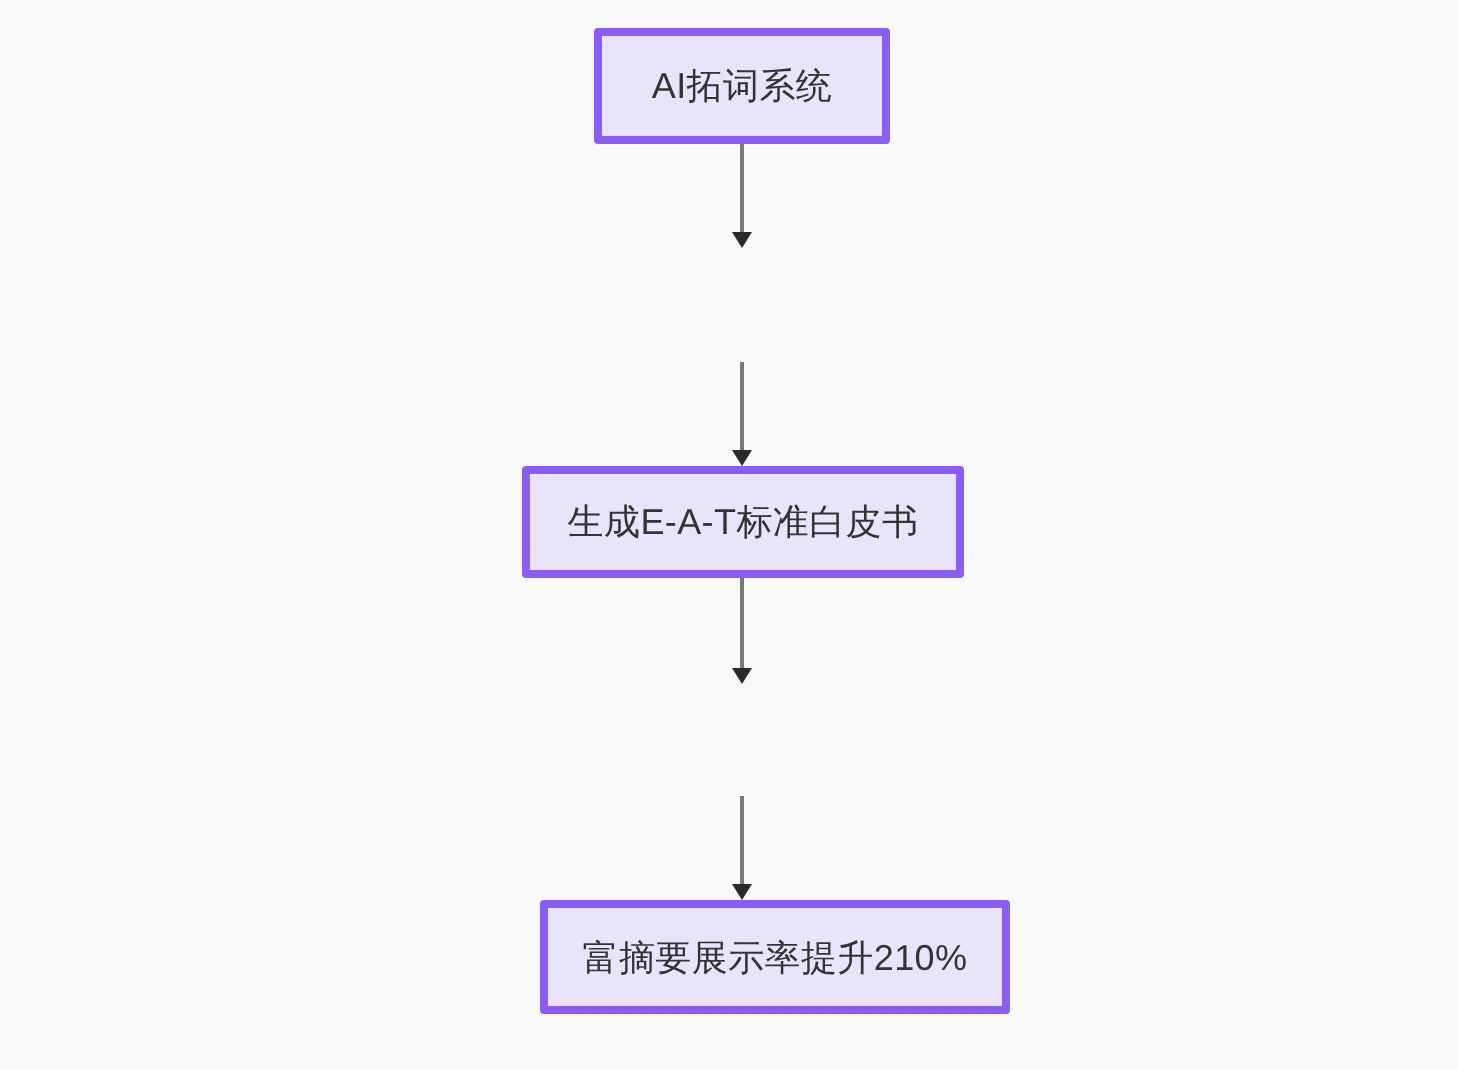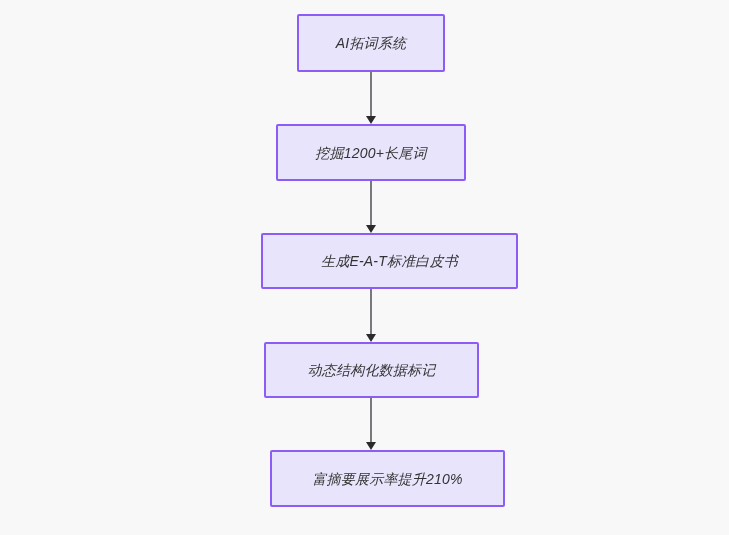--- a/index.html
+++ b/index.html
@@ -15,31 +15,30 @@
   }
   #flowchart-canvas {
     position: relative;
     width: 729px;
     height: 535px;
   }
   .node {
     position: absolute;
     box-sizing: border-box;
     background: #e8e4fb;
-    border: 2px solid #8b5cf6;
+    border: 4px solid #8b5cf6;
     border-radius: 2px;
     display: flex;
     align-items: center;
     justify-content: center;
     color: #333333;
-    font-size: 14px;
+    font-size: 18px;
     line-height: 1;
     letter-spacing: 0.2px;
     white-space: nowrap;
-    font-style: italic;
     -webkit-font-smoothing: antialiased;
   }
   .edge {
     position: absolute;
     width: 0;
     height: 0;
   }
   .edge .edge-line {
     position: absolute;
     left: -1px;
@@ -79,29 +78,23 @@
 
   <div class="edge" style="left:371px; top:398px;">
     <div class="edge-line" style="height:44px;"></div>
     <div class="edge-arrow" style="top:44px;"></div>
   </div>
 
   <div class="node" style="left:297px; top:14px; width:148px; height:58px;">
     <span>AI拓词系统</span>
   </div>
 
-  <div class="node" style="left:276px; top:124px; width:190px; height:57px;">
-    <span>挖掘1200+长尾词</span>
-  </div>
 
-  <div class="node" style="left:261px; top:233px; width:257px; height:56px;justify-content:center;">
+  <div class="node" style="left:261px; top:233px; width:221px; height:56px;justify-content:center;">
     <span>生成E-A-T标准白皮书</span>
   </div>
 
-  <div class="node" style="left:264px; top:342px; width:215px; height:56px;">
-    <span>动态结构化数据标记</span>
-  </div>
 
   <div class="node" style="left:270px; top:450px; width:235px; height:57px;">
     <span>富摘要展示率提升210%</span>
   </div>
 
 </div>
 
 </body></html>

